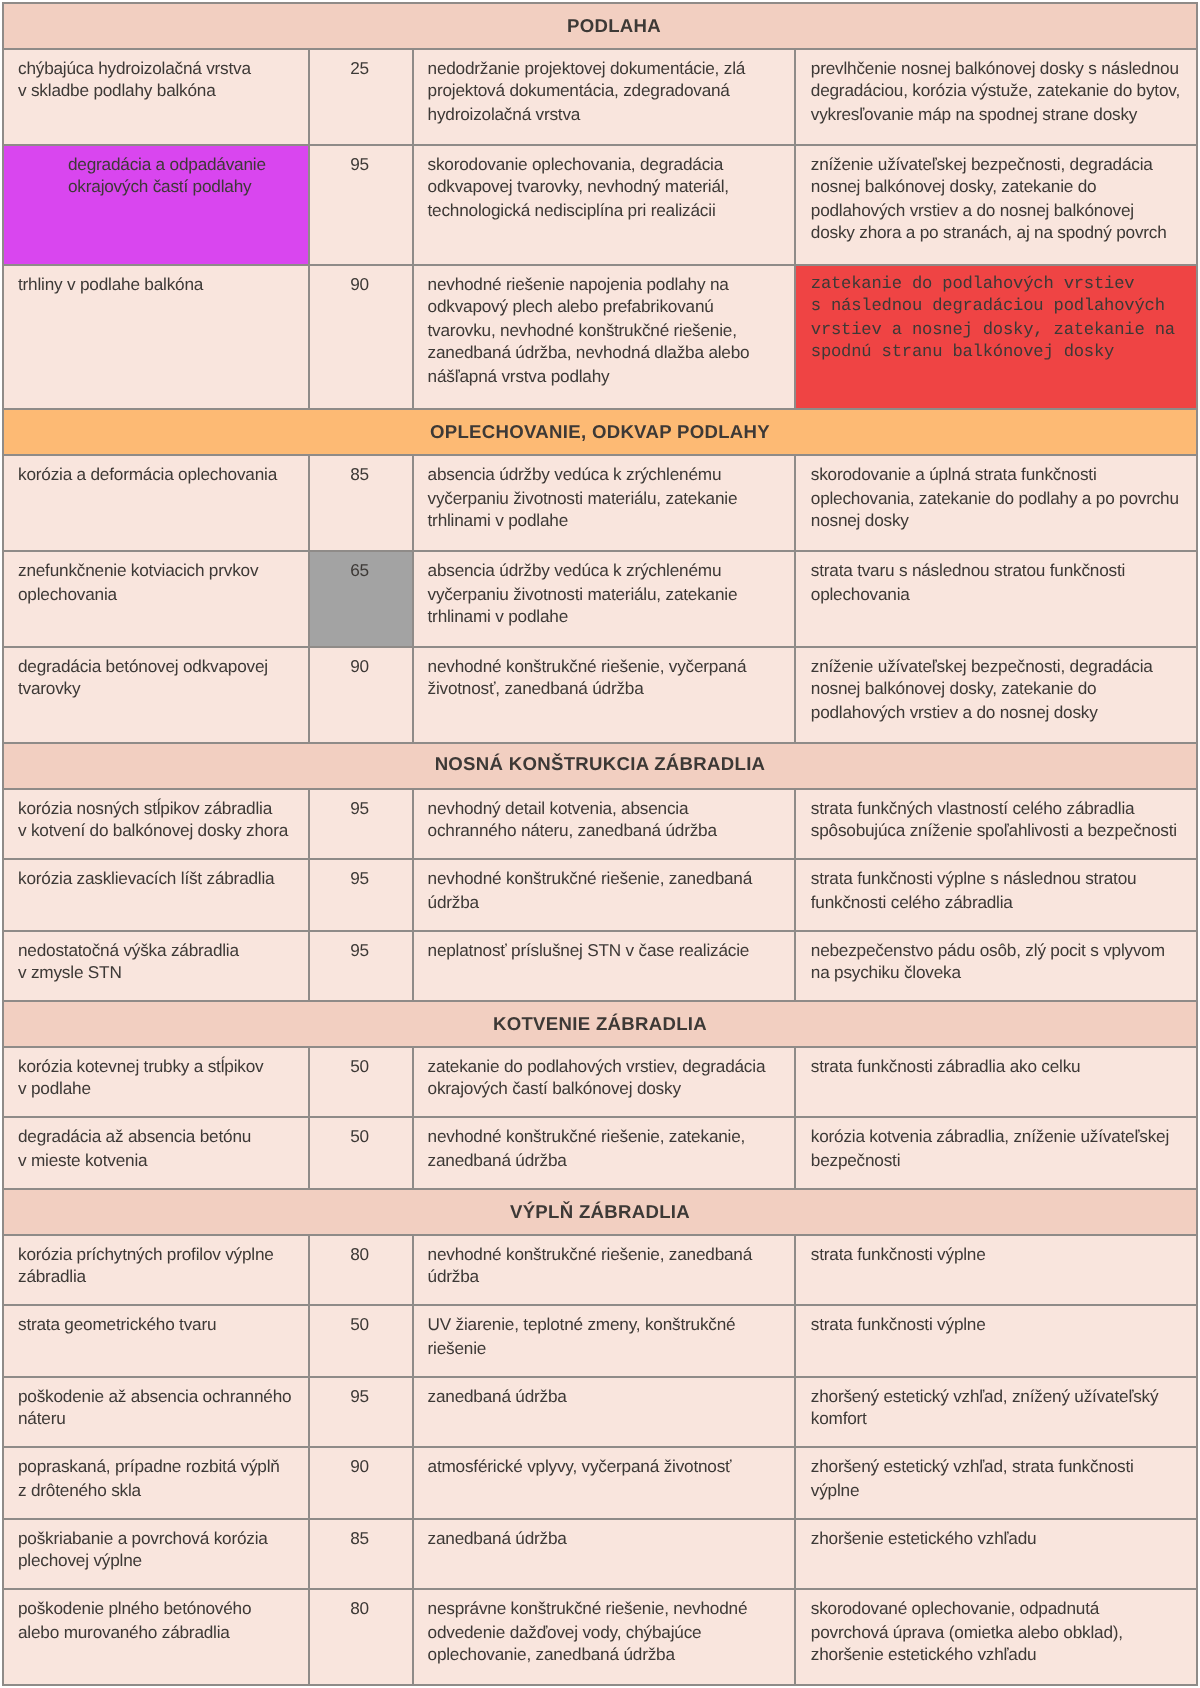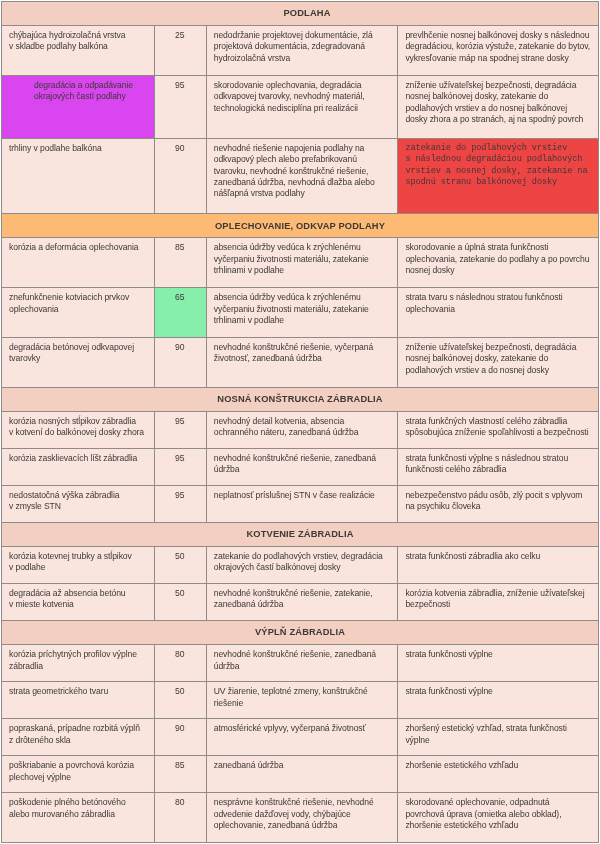--- a/index.html
+++ b/index.html
@@ -72,21 +72,21 @@
         <td colspan="4" style="background: #fdba74; border-color: rgb(143, 139, 136);">OPLECHOVANIE, ODKVAP PODLAHY</td>
       </tr>
       <tr>
         <td style="background: rgb(249, 229, 221); border-color: rgb(143, 139, 136);">korózia a deformácia oplechovania</td>
         <td class="num" style="background: rgb(249, 229, 221); border-color: rgb(143, 139, 136);">85</td>
         <td style="background: rgb(249, 229, 221); border-color: rgb(143, 139, 136);">absencia údržby vedúca k&nbsp;zrýchlenému vyčerpaniu životnosti materiálu, zatekanie trhlinami v podlahe</td>
         <td style="background: rgb(249, 229, 221); border-color: rgb(143, 139, 136);">skorodovanie a úplná strata funkčnosti oplechovania, zatekanie do podlahy a po povrchu nosnej dosky</td>
       </tr>
       <tr>
         <td style="background: rgb(249, 229, 221); border-color: rgb(143, 139, 136);">znefunkčnenie kotviacich prvkov oplechovania</td>
-        <td class="num" style="background: #86efac; border-color: rgb(143, 139, 136);">65</td>
+        <td class="num" style="background: #a3a3a3; border-color: rgb(143, 139, 136);">65</td>
         <td style="background: rgb(249, 229, 221); border-color: rgb(143, 139, 136);">absencia údržby vedúca k&nbsp;zrýchlenému vyčerpaniu životnosti materiálu, zatekanie trhlinami v podlahe</td>
         <td style="background: rgb(249, 229, 221); border-color: rgb(143, 139, 136);">strata tvaru s&nbsp;následnou stratou funkčnosti oplechovania</td>
       </tr>
       <tr>
         <td style="background: rgb(249, 229, 221); border-color: rgb(143, 139, 136);">degradácia betónovej odkvapovej tvarovky</td>
         <td class="num" style="background: rgb(249, 229, 221); border-color: rgb(143, 139, 136);">90</td>
         <td style="background: rgb(249, 229, 221); border-color: rgb(143, 139, 136);">nevhodné konštrukčné riešenie, vyčerpaná životnosť, zanedbaná údržba</td>
         <td style="background: rgb(249, 229, 221); border-color: rgb(143, 139, 136);">zníženie užívateľskej bezpečnosti, degradácia nosnej balkónovej dosky, zatekanie do podlahových vrstiev a do nosnej dosky</td>
       </tr>
       <tr class="section">
@@ -134,20 +134,26 @@
         <td style="background: rgb(249, 229, 221); border-color: rgb(143, 139, 136);">nevhodné konštrukčné riešenie, zanedbaná údržba</td>
         <td style="background: rgb(249, 229, 221); border-color: rgb(143, 139, 136);">strata funkčnosti výplne</td>
       </tr>
       <tr>
         <td style="background: rgb(249, 229, 221); border-color: rgb(143, 139, 136);">strata geometrického tvaru</td>
         <td class="num" style="background: rgb(249, 229, 221); border-color: rgb(143, 139, 136);">50</td>
         <td style="background: rgb(249, 229, 221); border-color: rgb(143, 139, 136);">UV žiarenie, teplotné zmeny, konštrukčné riešenie</td>
         <td style="background: rgb(249, 229, 221); border-color: rgb(143, 139, 136);">strata funkčnosti výplne</td>
       </tr>
       <tr>
+        <td style="background: rgb(249, 229, 221); border-color: rgb(143, 139, 136);">poškodenie až absencia ochranného náteru</td>
+        <td class="num" style="background: rgb(249, 229, 221); border-color: rgb(143, 139, 136);">95</td>
+        <td style="background: rgb(249, 229, 221); border-color: rgb(143, 139, 136);">zanedbaná údržba</td>
+        <td style="background: rgb(249, 229, 221); border-color: rgb(143, 139, 136);">zhoršený estetický vzhľad, znížený užívateľský komfort</td>
+      </tr>
+      <tr>
         <td style="background: rgb(249, 229, 221); border-color: rgb(143, 139, 136);">popraskaná, prípadne rozbitá výplň z&nbsp;drôteného skla</td>
         <td class="num" style="background: rgb(249, 229, 221); border-color: rgb(143, 139, 136);">90</td>
         <td style="background: rgb(249, 229, 221); border-color: rgb(143, 139, 136);">atmosférické vplyvy, vyčerpaná životnosť</td>
         <td style="background: rgb(249, 229, 221); border-color: rgb(143, 139, 136);">zhoršený estetický vzhľad, strata funkčnosti výplne</td>
       </tr>
       <tr>
         <td style="background: rgb(249, 229, 221); border-color: rgb(143, 139, 136);">poškriabanie a povrchová korózia plechovej výplne</td>
         <td class="num" style="background: rgb(249, 229, 221); border-color: rgb(143, 139, 136);">85</td>
         <td style="background: rgb(249, 229, 221); border-color: rgb(143, 139, 136);">zanedbaná údržba</td>
         <td style="background: rgb(249, 229, 221); border-color: rgb(143, 139, 136);">zhoršenie estetického vzhľadu</td>

